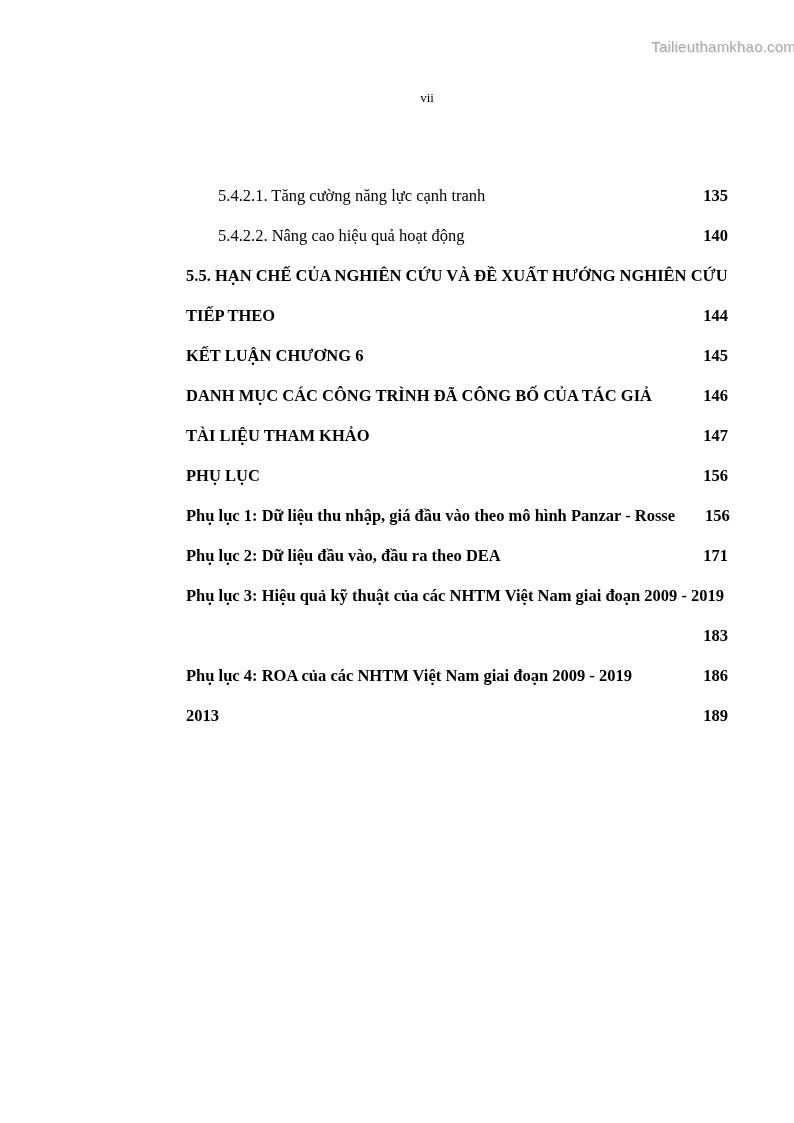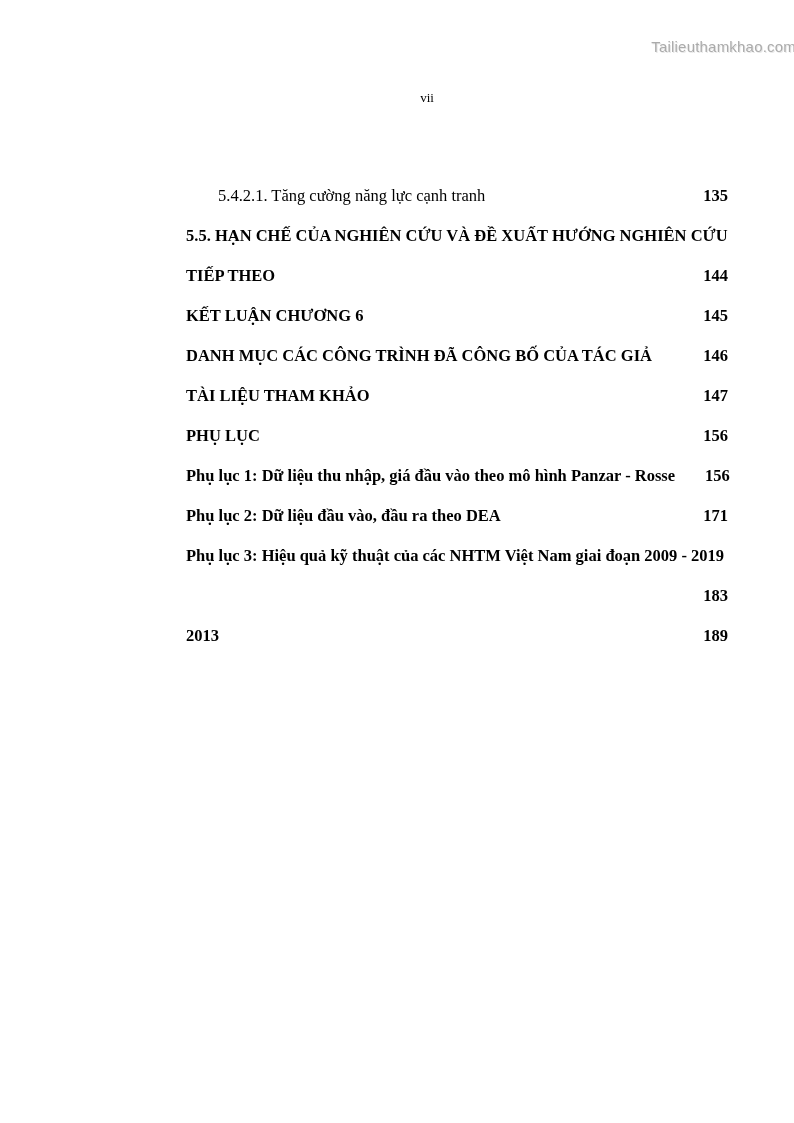--- a/index.html
+++ b/index.html
@@ -60,20 +60,24 @@
 
 <div class="watermark">Tailieuthamkhao.com</div>
 
 <div class="page-num">vii</div>
 
 <div class="toc">
     <div class="toc-row indent">
     <span class="toc-text">5.4.2.1. Tăng cường năng lực cạnh tranh</span>
     <span class="toc-page">135</span>
   </div>
+    <div class="toc-row indent">
+    <span class="toc-text">5.4.2.2. Nâng cao hiệu quả hoạt động</span>
+    <span class="toc-page">140</span>
+  </div>
     <div class="toc-row bold">
     <span class="toc-text">5.5. HẠN CHẾ CỦA NGHIÊN CỨU VÀ ĐỀ XUẤT HƯỚNG NGHIÊN CỨU</span>
     <span class="toc-page"></span>
   </div>
     <div class="toc-row bold">
     <span class="toc-text">TIẾP THEO</span>
     <span class="toc-page">144</span>
   </div>
     <div class="toc-row bold">
     <span class="toc-text">KẾT LUẬN CHƯƠNG 6</span>
@@ -101,16 +105,20 @@
   </div>
     <div class="toc-row bold">
     <span class="toc-text">Phụ lục 3: Hiệu quả kỹ thuật của các NHTM Việt Nam giai đoạn 2009 - 2019</span>
     <span class="toc-page"></span>
   </div>
     <div class="toc-row bold">
     <span class="toc-text"></span>
     <span class="toc-page">183</span>
   </div>
     <div class="toc-row bold">
+    <span class="toc-text">Phụ lục 4: ROA của các NHTM Việt Nam giai đoạn 2009 - 2019</span>
+    <span class="toc-page">186</span>
+  </div>
+    <div class="toc-row bold">
     <span class="toc-text">2013</span>
     <span class="toc-page">189</span>
   </div>
   </div>
 
 </body></html>

